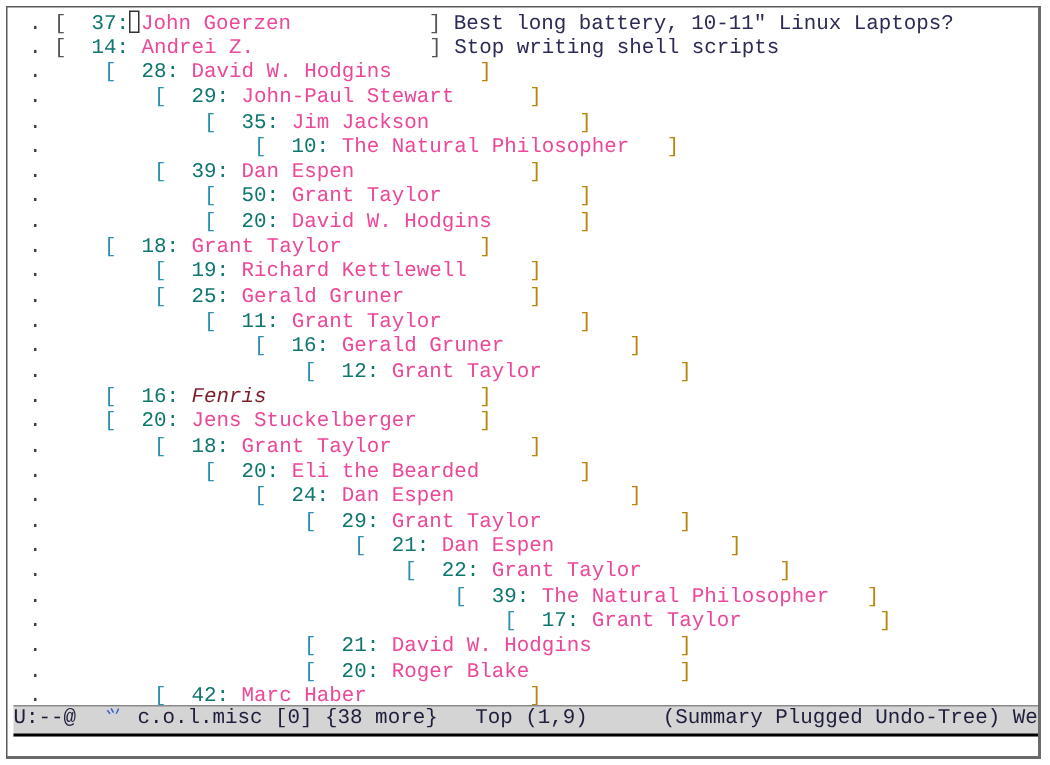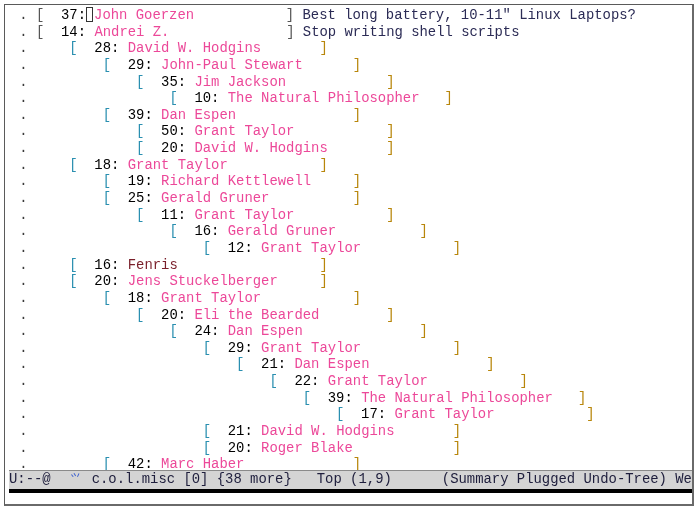--- a/index.html
+++ b/index.html
@@ -13,31 +13,31 @@
     position:absolute; left:6px; top:2px; right:0; height:463px;
     font-family:"Liberation Mono", "DejaVu Sans Mono", monospace;
     font-size:13.9px; line-height:16.65px; color:#2b2b55; white-space:pre;
   }
   .line { height:16.65px; white-space:pre; }
   .mark { color:#3a3a3a; }
   .ob { color:#2a8fb0; }
   .ob0 { color:#555555; }
   .cb { color:#b8860b; }
   .cb0 { color:#555555; }
-  .num { color:#000000; }
+  .num { color:#0f766e; }
   .name { color:#ec4899; }
-  .name.red { color:#7a1f2a; }
+  .name.red { color:#7a1f2a;font-style:italic; }
   .subj { color:#2b2b55; }
   .cursor {
     display:inline-block; width:7px; height:15px; border:1px solid #333;
     vertical-align:-3px; box-sizing:border-box; margin-right:1px;
   }
   .modeline {
     position:absolute; left:4px; right:0; top:465px; height:18px;
-    background:#d4d4d4; border-top:1px solid #8a8a8a; border-bottom:4px solid #000000;
+    background:#d4d4d4; border-top:1px solid #8a8a8a; border-bottom:2px solid #000000;
     font-family:"Liberation Mono", "DejaVu Sans Mono", monospace;
     font-size:13.9px; line-height:17px; color:#1e1e3c; white-space:pre; overflow:hidden;
   }
   .ml-icon { color:#3a5fd0; display:inline-block; width:16px; text-align:center; font-size:12px; }
   .minibuffer {
     position:absolute; left:4px; right:0; top:485px; height:16px;
     font-family:"Liberation Mono", "DejaVu Sans Mono", monospace; font-size:13.9px;
   }
 </style>
 </head>

